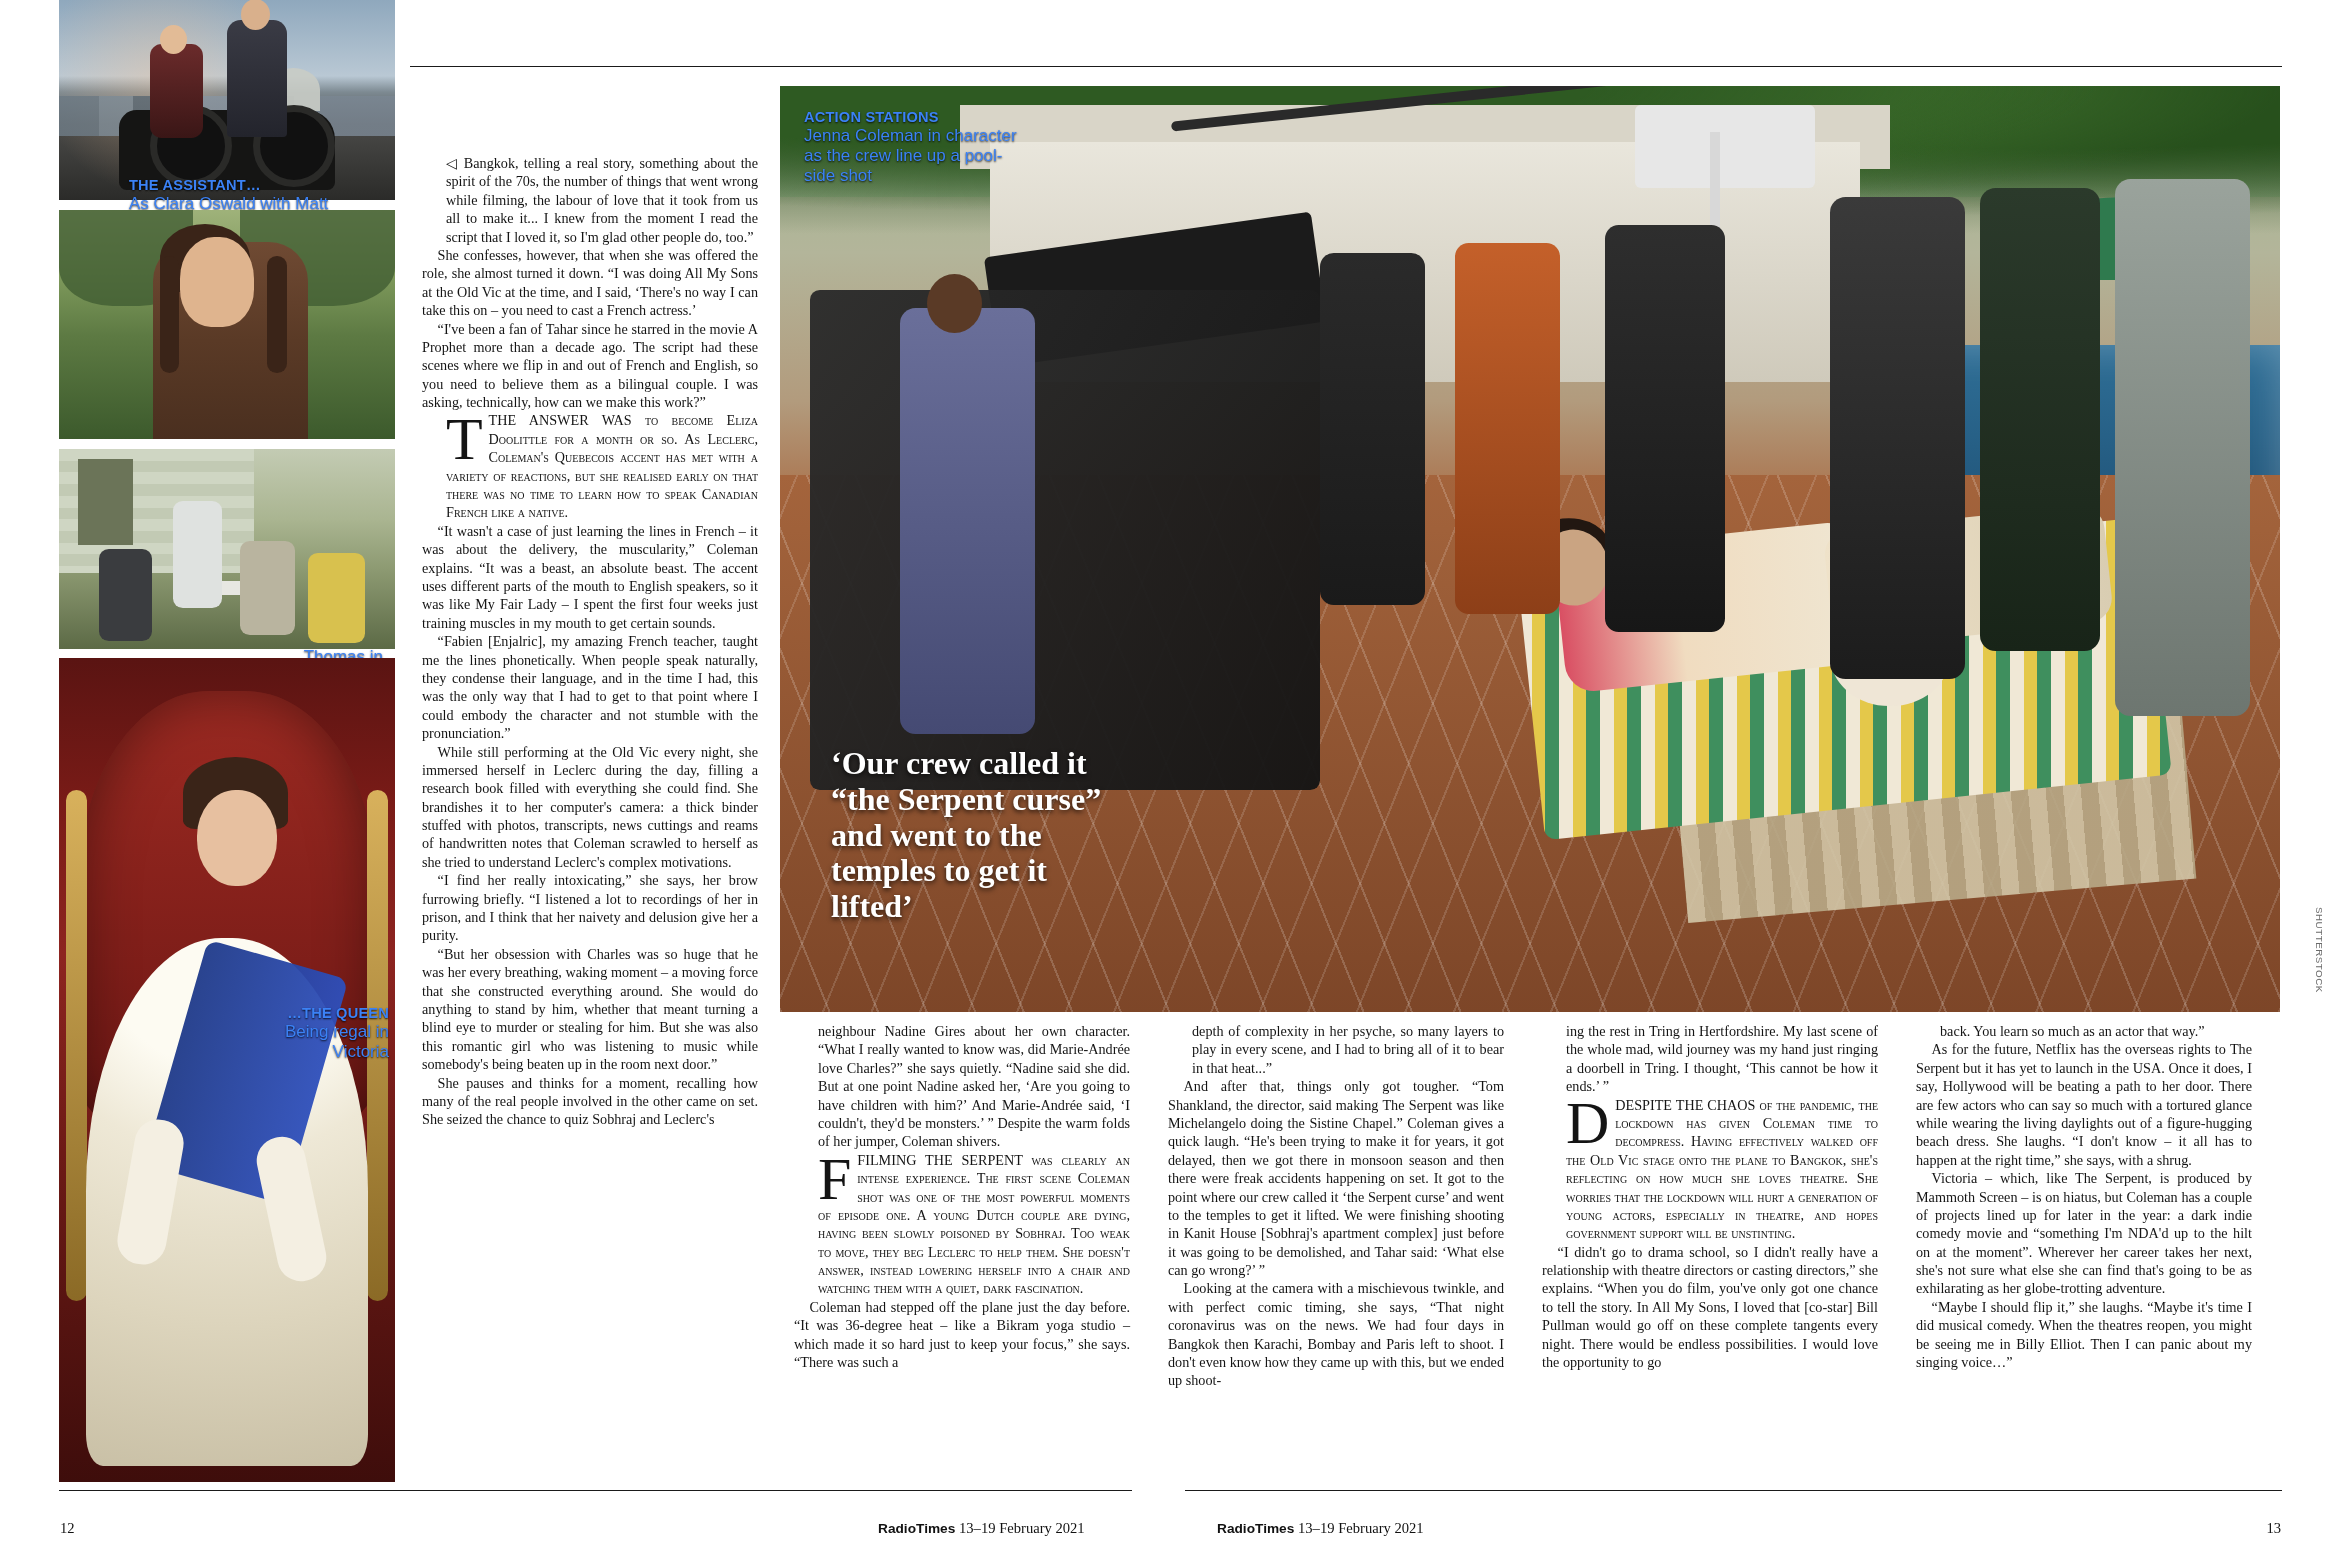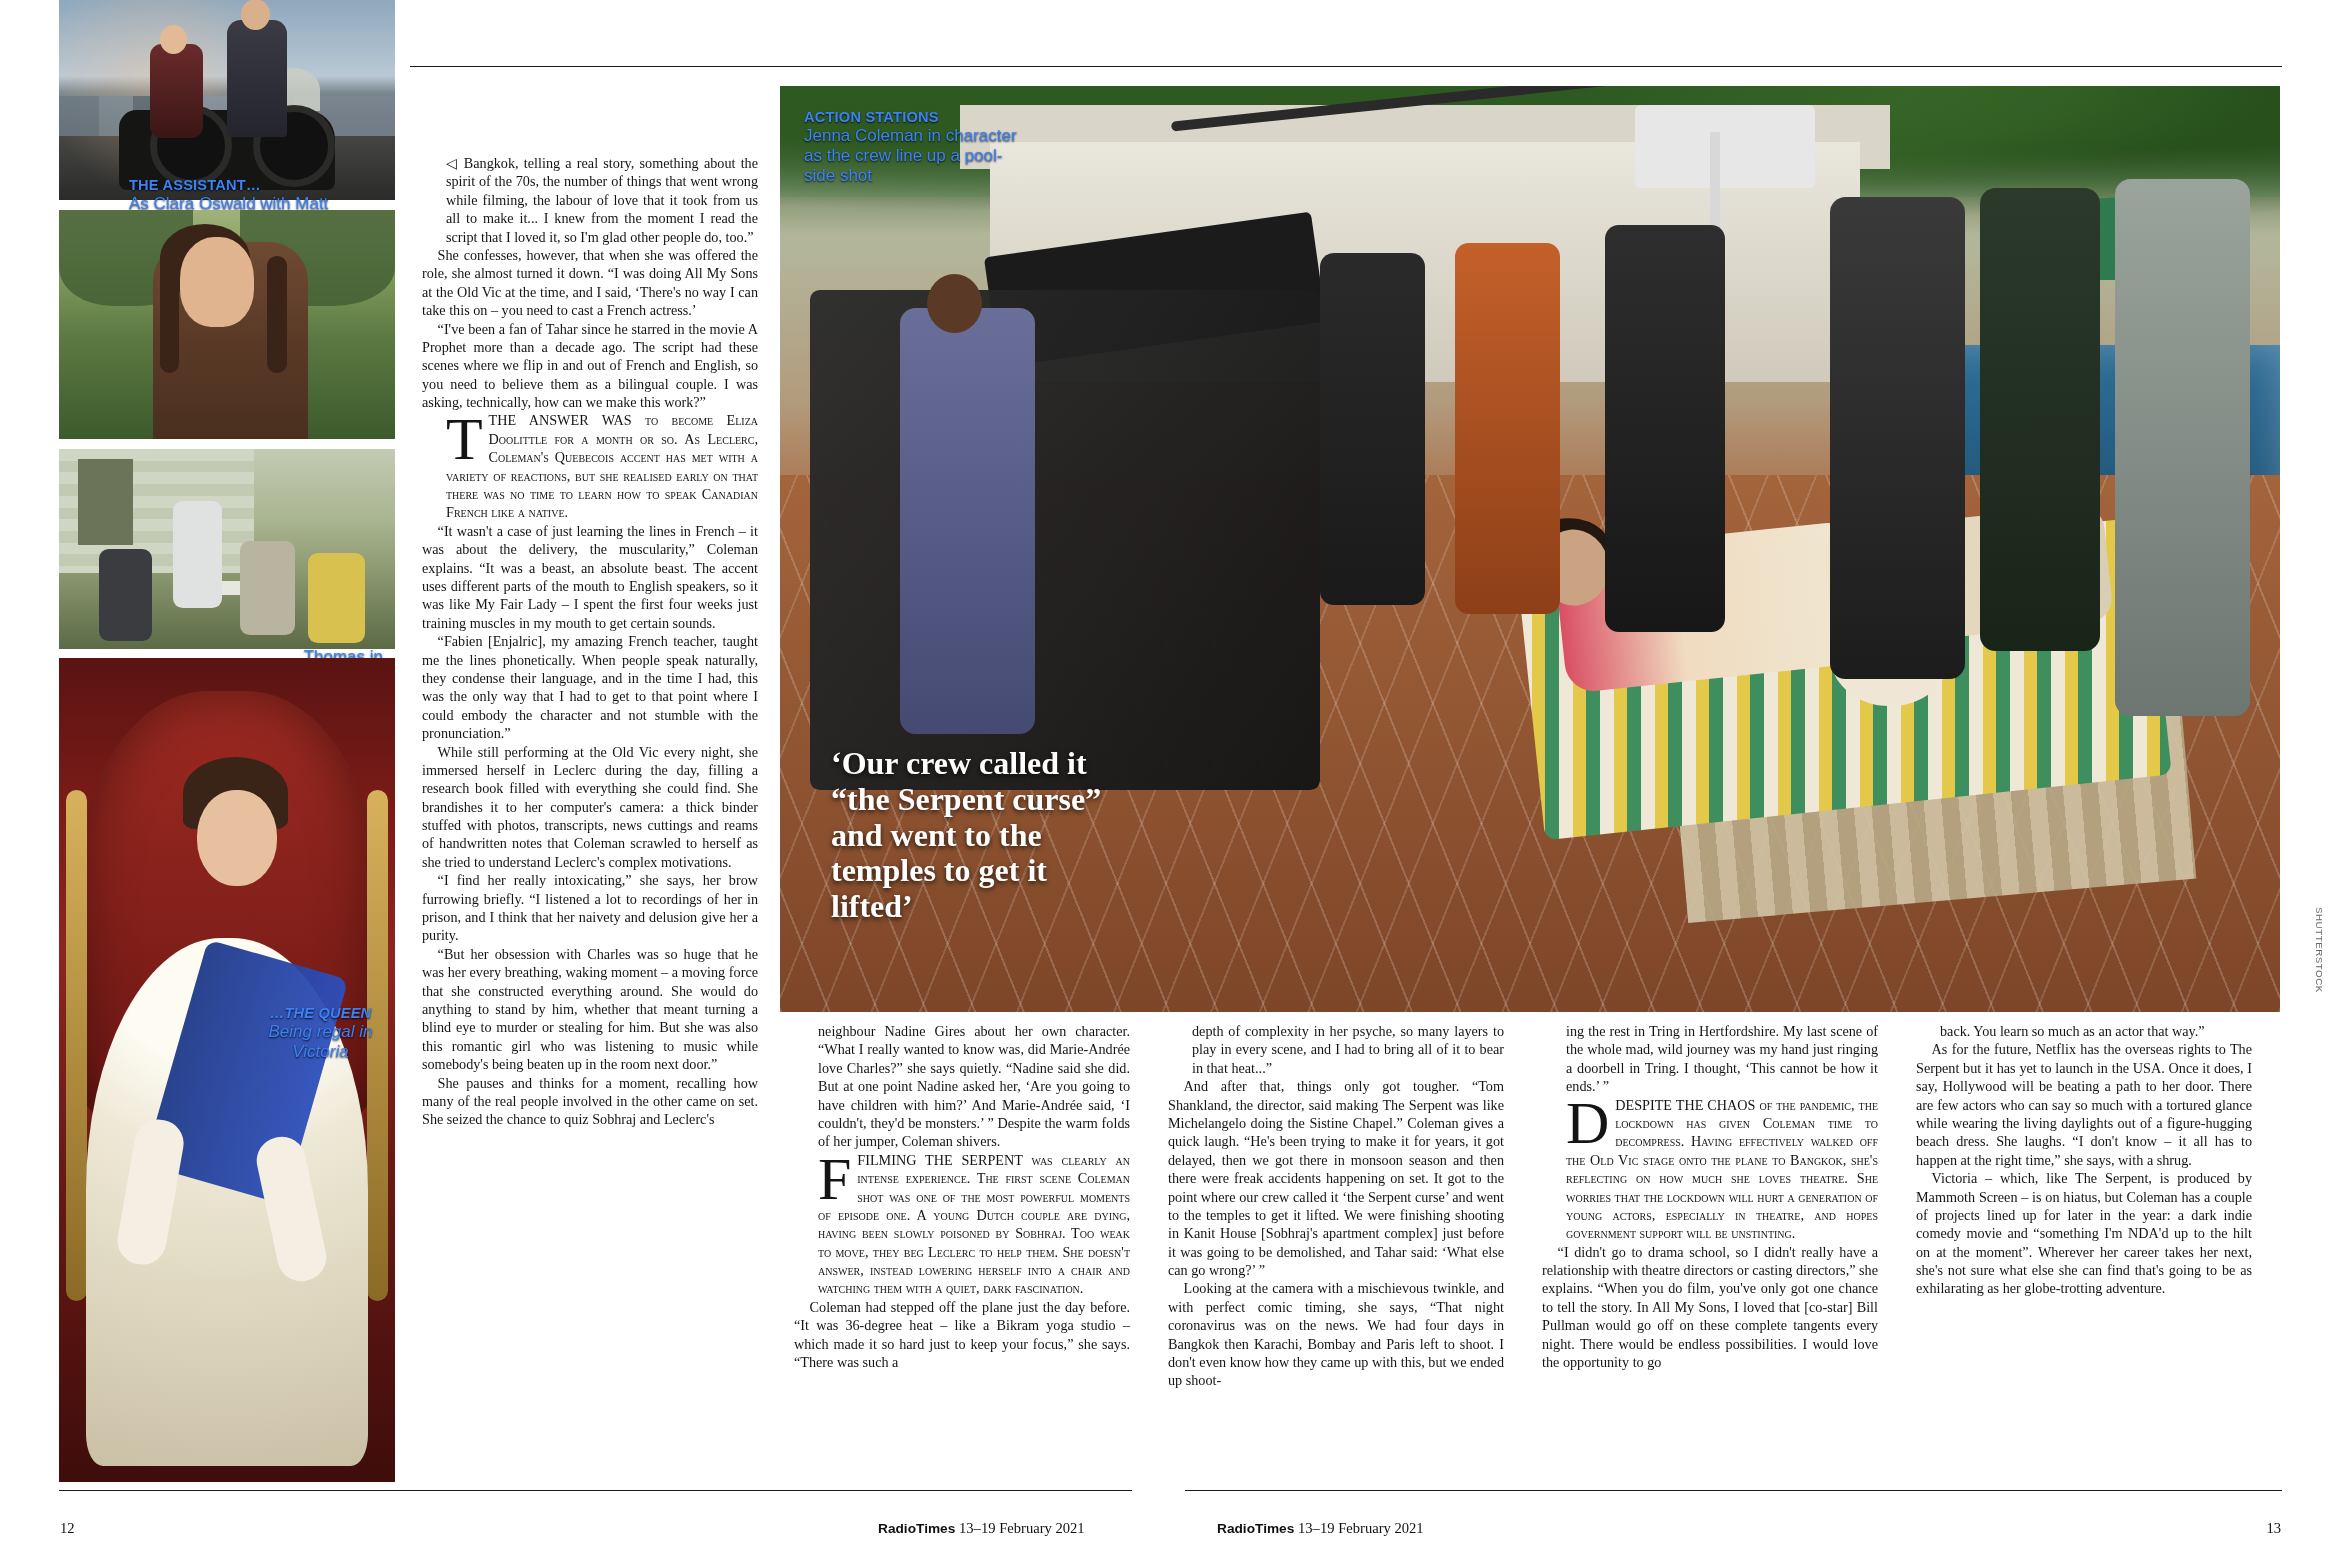--- a/index.html
+++ b/index.html
@@ -297,21 +297,21 @@
       <div class="chairback"></div>
         <div class="gold1"></div>
         <div class="gold2"></div>
       <div class="dress"></div>
         <div class="sash"></div>
       <div class="glove1"></div>
         <div class="glove2"></div>
       <div class="hair"></div>
         <div class="head"></div>
     </div>
-    <div class="caption-box" style="left:193px; top:1005px; width:137px; text-align:center;font-style:italic;">
+    <div class="caption-box" style="left:193px; top:1005px; width:137px; text-align:right;">
       <div class="cap-title">…THE QUEEN</div>
       <div class="cap-sub">Being regal in Victoria</div>
     </div>
   </div>
 
   <div class="photo" id="main-photo">
     <div class="foliage"></div>
     <div class="roof"></div>
     <div class="wall"></div>
     <div class="pool"></div>
@@ -388,20 +388,21 @@
       <span class="dropcap">D</span>
       <span class="smallcaps">DESPITE THE CHAOS of the pandemic, the lockdown has given Coleman time to decompress. Having effectively walked off the Old Vic stage onto the plane to Bangkok, she's reflecting on how much she loves theatre. She worries that the lockdown will hurt a generation of young actors, especially in theatre, and hopes government support will be unstinting.</span>
     </p>
     <p>“I didn't go to drama school, so I didn't really have a relationship with theatre directors or casting directors,” she explains. “When you do film, you've only got one chance to tell the story. In All My Sons, I loved that [co-star] Bill Pullman would go off on these complete tangents every night. There would be endless possibilities. I would love the opportunity to go</p>
   </div>
 
   <div class="col" id="col-e">
     <p class="noindent">back. You learn so much as an actor that way.”</p>
     <p>As for the future, Netflix has the overseas rights to The Serpent but it has yet to launch in the USA. Once it does, I say, Hollywood will be beating a path to her door. There are few actors who can say so much with a tortured glance while wearing the living daylights out of a figure-hugging beach dress. She laughs. “I don't know – it all has to happen at the right time,” she says, with a shrug.</p>
     <p>Victoria – which, like The Serpent, is produced by Mammoth Screen – is on hiatus, but Coleman has a couple of projects lined up for later in the year: a dark indie comedy movie and “something I'm NDA'd up to the hilt on at the moment”. Wherever her career takes her next, she's not sure what else she can find that's going to be as exhilarating as her globe-trotting adventure.</p>
+    <p>“Maybe I should flip it,” she laughs. “Maybe it's time I did musical comedy. When the theatres reopen, you might be seeing me in Billy Elliot. Then I can panic about my singing voice…”</p>
   </div>
 
   <div class="rule-bottom-l"></div>
   <div class="rule-bottom-r"></div>
 
   <div class="folio" id="folio-left">12</div>
   <div class="folio" id="folio-right">13</div>
 
   <div class="running" id="running-left">
     <b>RadioTimes</b>

